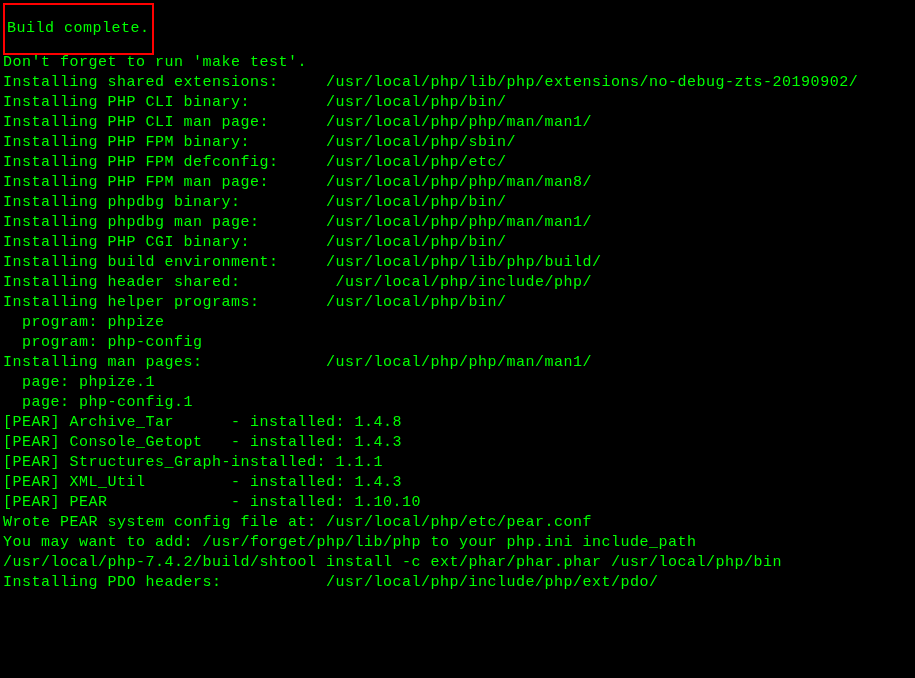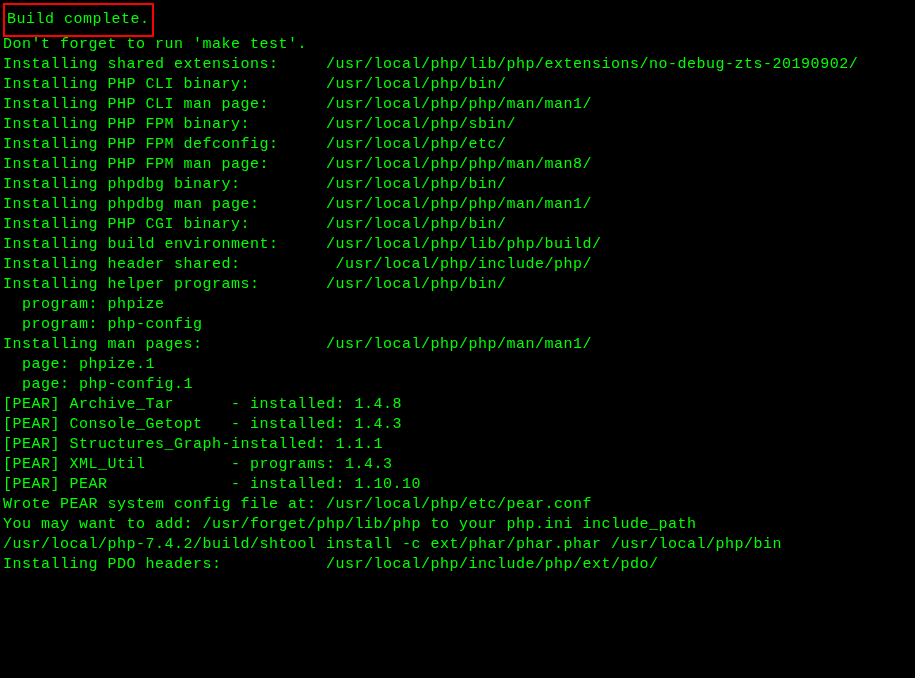--- a/index.html
+++ b/index.html
@@ -11,21 +11,21 @@
       color: #00ff00;
       width: 915px;
       height: 678px;
       overflow: hidden;
       padding: 3px;
       letter-spacing: 0.5px;
     }
     .highlight-box {
       display: inline-block;
       border: 2px solid #ff0000;
-      padding: 7px 2px;
+      padding: 16px 2px;
       margin-bottom: -2px;
       line-height: 16px;
     }
     .line { white-space: pre; display: block; }
   </style>
 </head>
 <body>
 
 <div id="terminal">
     <div class="line"><span class="highlight-box">Build complete.</span></div>
@@ -44,19 +44,19 @@
     <div class="line">Installing header shared:          /usr/local/php/include/php/</div>
     <div class="line">Installing helper programs:       /usr/local/php/bin/</div>
     <div class="line">  program: phpize</div>
     <div class="line">  program: php-config</div>
     <div class="line">Installing man pages:             /usr/local/php/php/man/man1/</div>
     <div class="line">  page: phpize.1</div>
     <div class="line">  page: php-config.1</div>
     <div class="line">[PEAR] Archive_Tar      - installed: 1.4.8</div>
     <div class="line">[PEAR] Console_Getopt   - installed: 1.4.3</div>
     <div class="line">[PEAR] Structures_Graph-installed: 1.1.1</div>
-    <div class="line">[PEAR] XML_Util         - programs: 1.4.3</div>
+    <div class="line">[PEAR] XML_Util         - installed: 1.4.3</div>
     <div class="line">[PEAR] PEAR             - installed: 1.10.10</div>
     <div class="line">Wrote PEAR system config file at: /usr/local/php/etc/pear.conf</div>
     <div class="line">You may want to add: /usr/forget/php/lib/php to your php.ini include_path</div>
     <div class="line">/usr/local/php-7.4.2/build/shtool install -c ext/phar/phar.phar /usr/local/php/bin</div>
     <div class="line">Installing PDO headers:           /usr/local/php/include/php/ext/pdo/</div>
   </div>
 
 </body></html>

